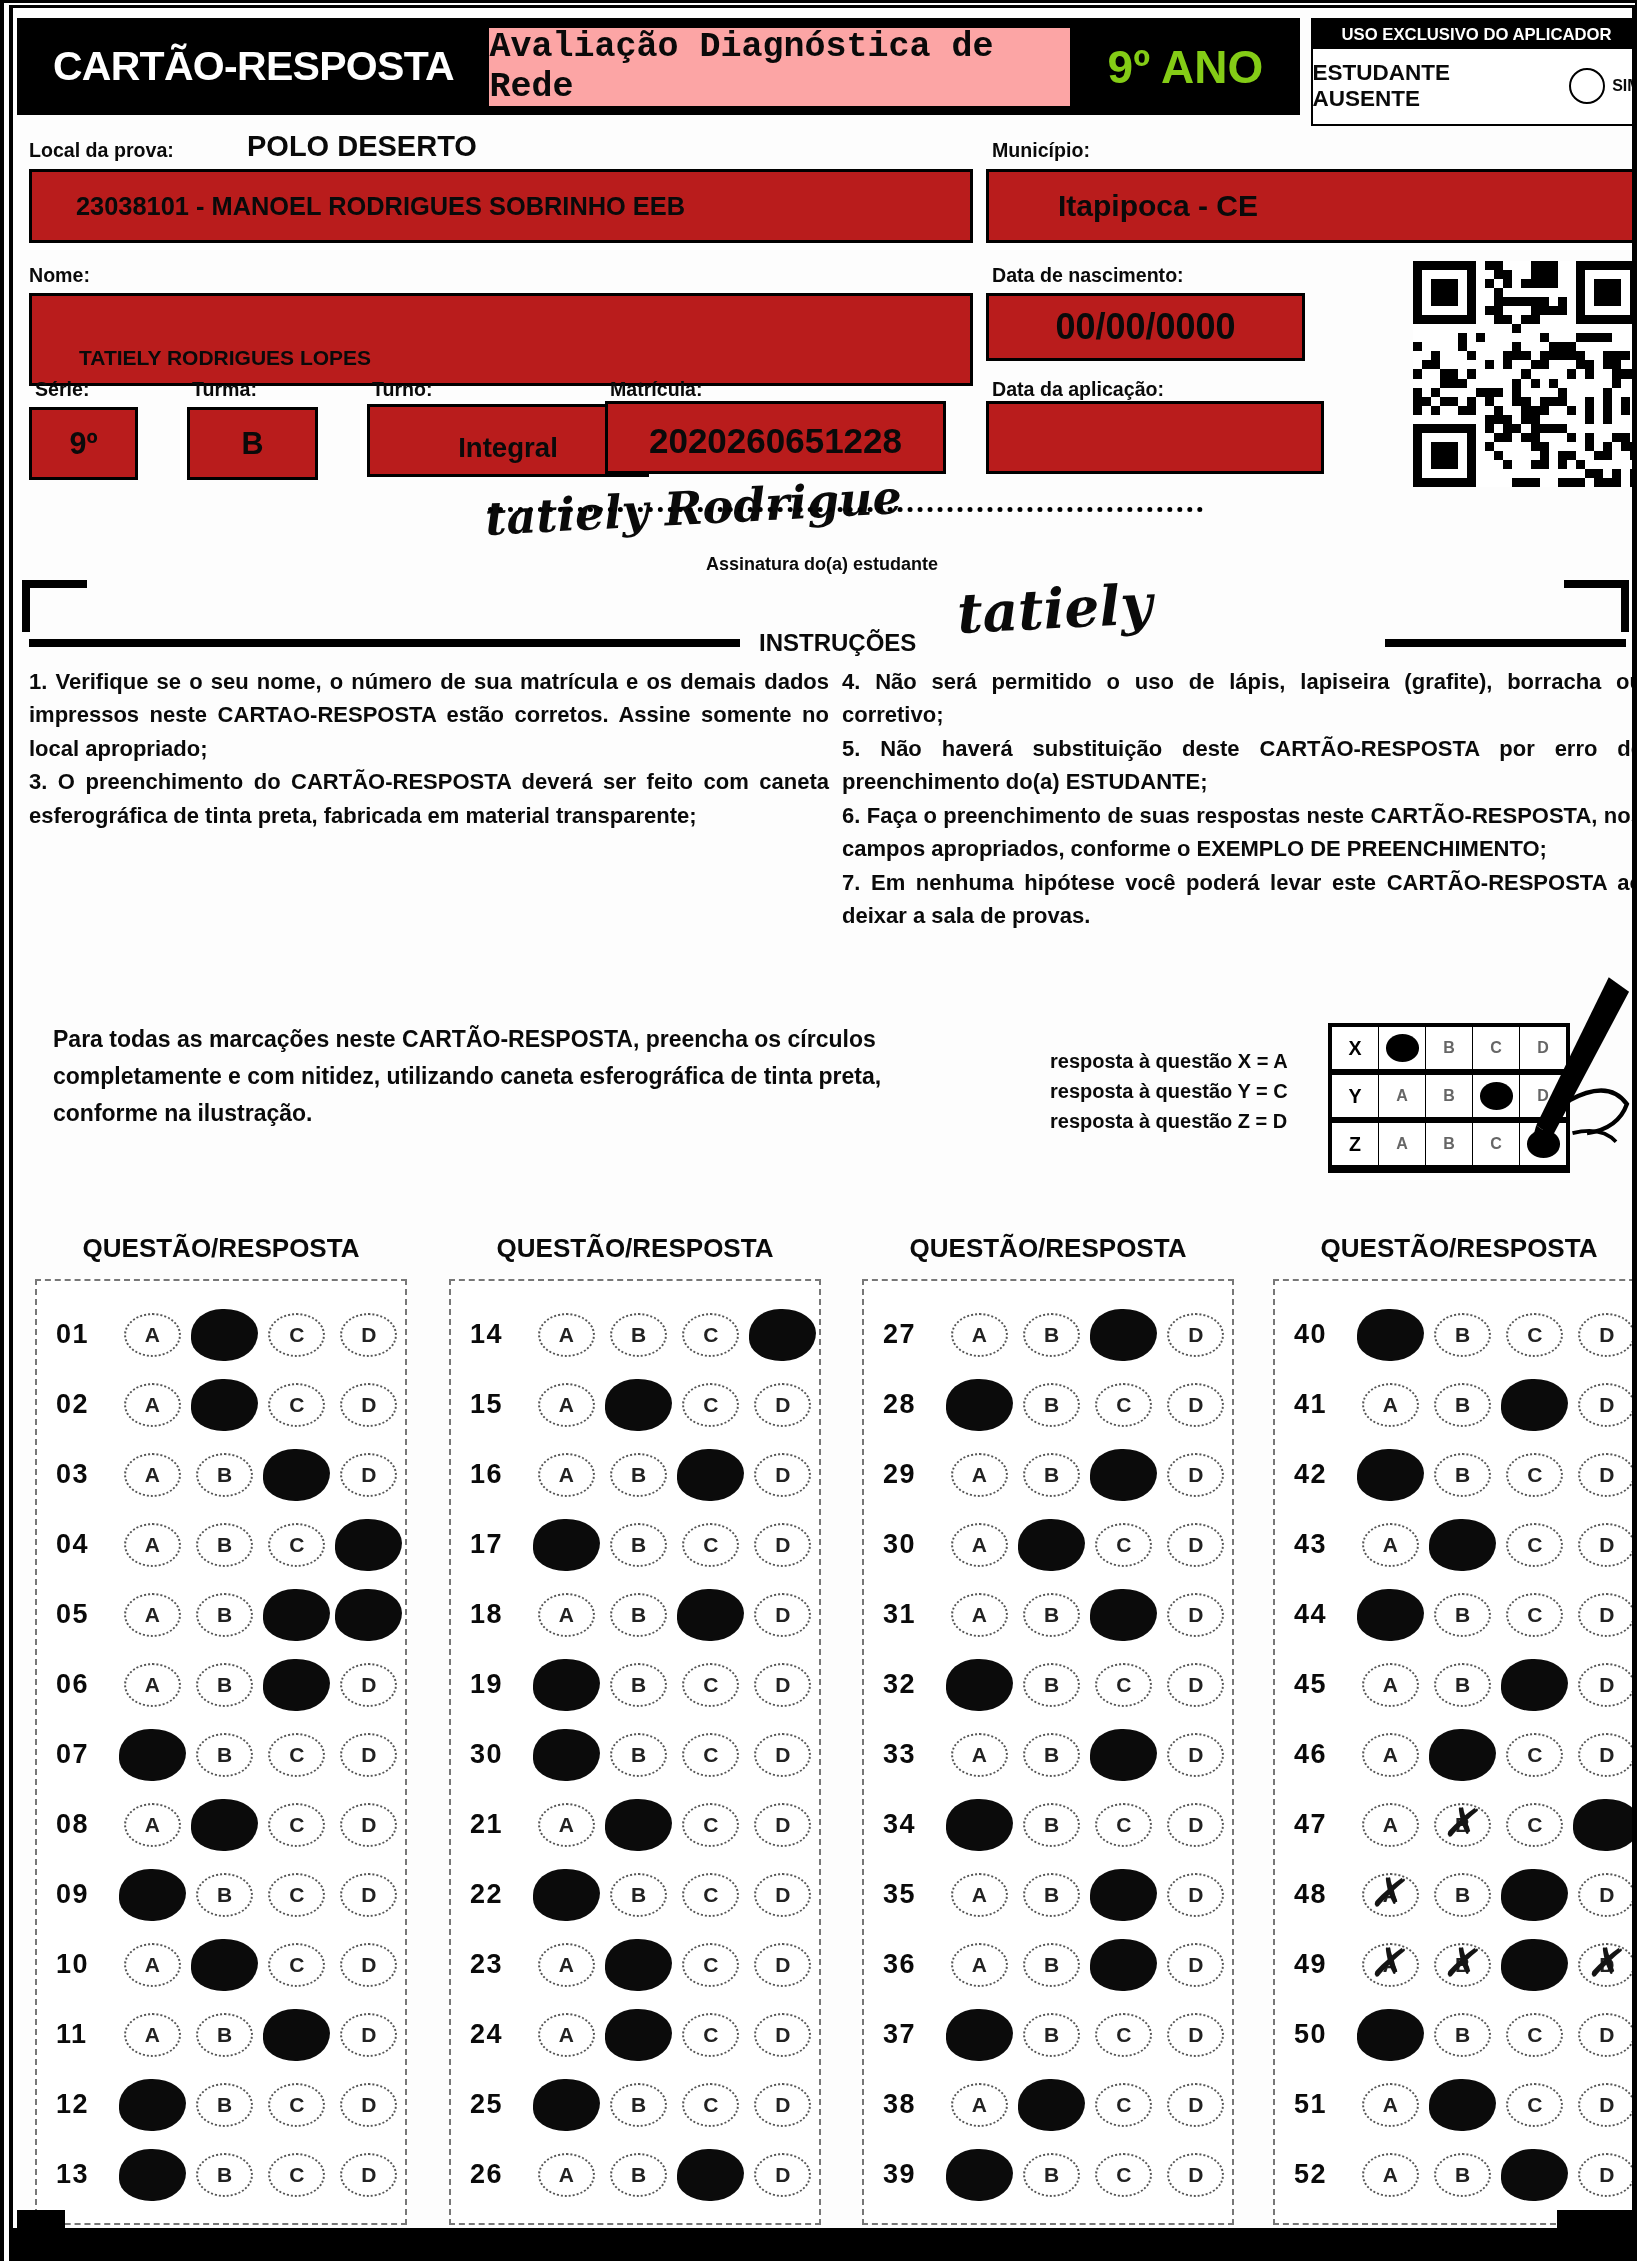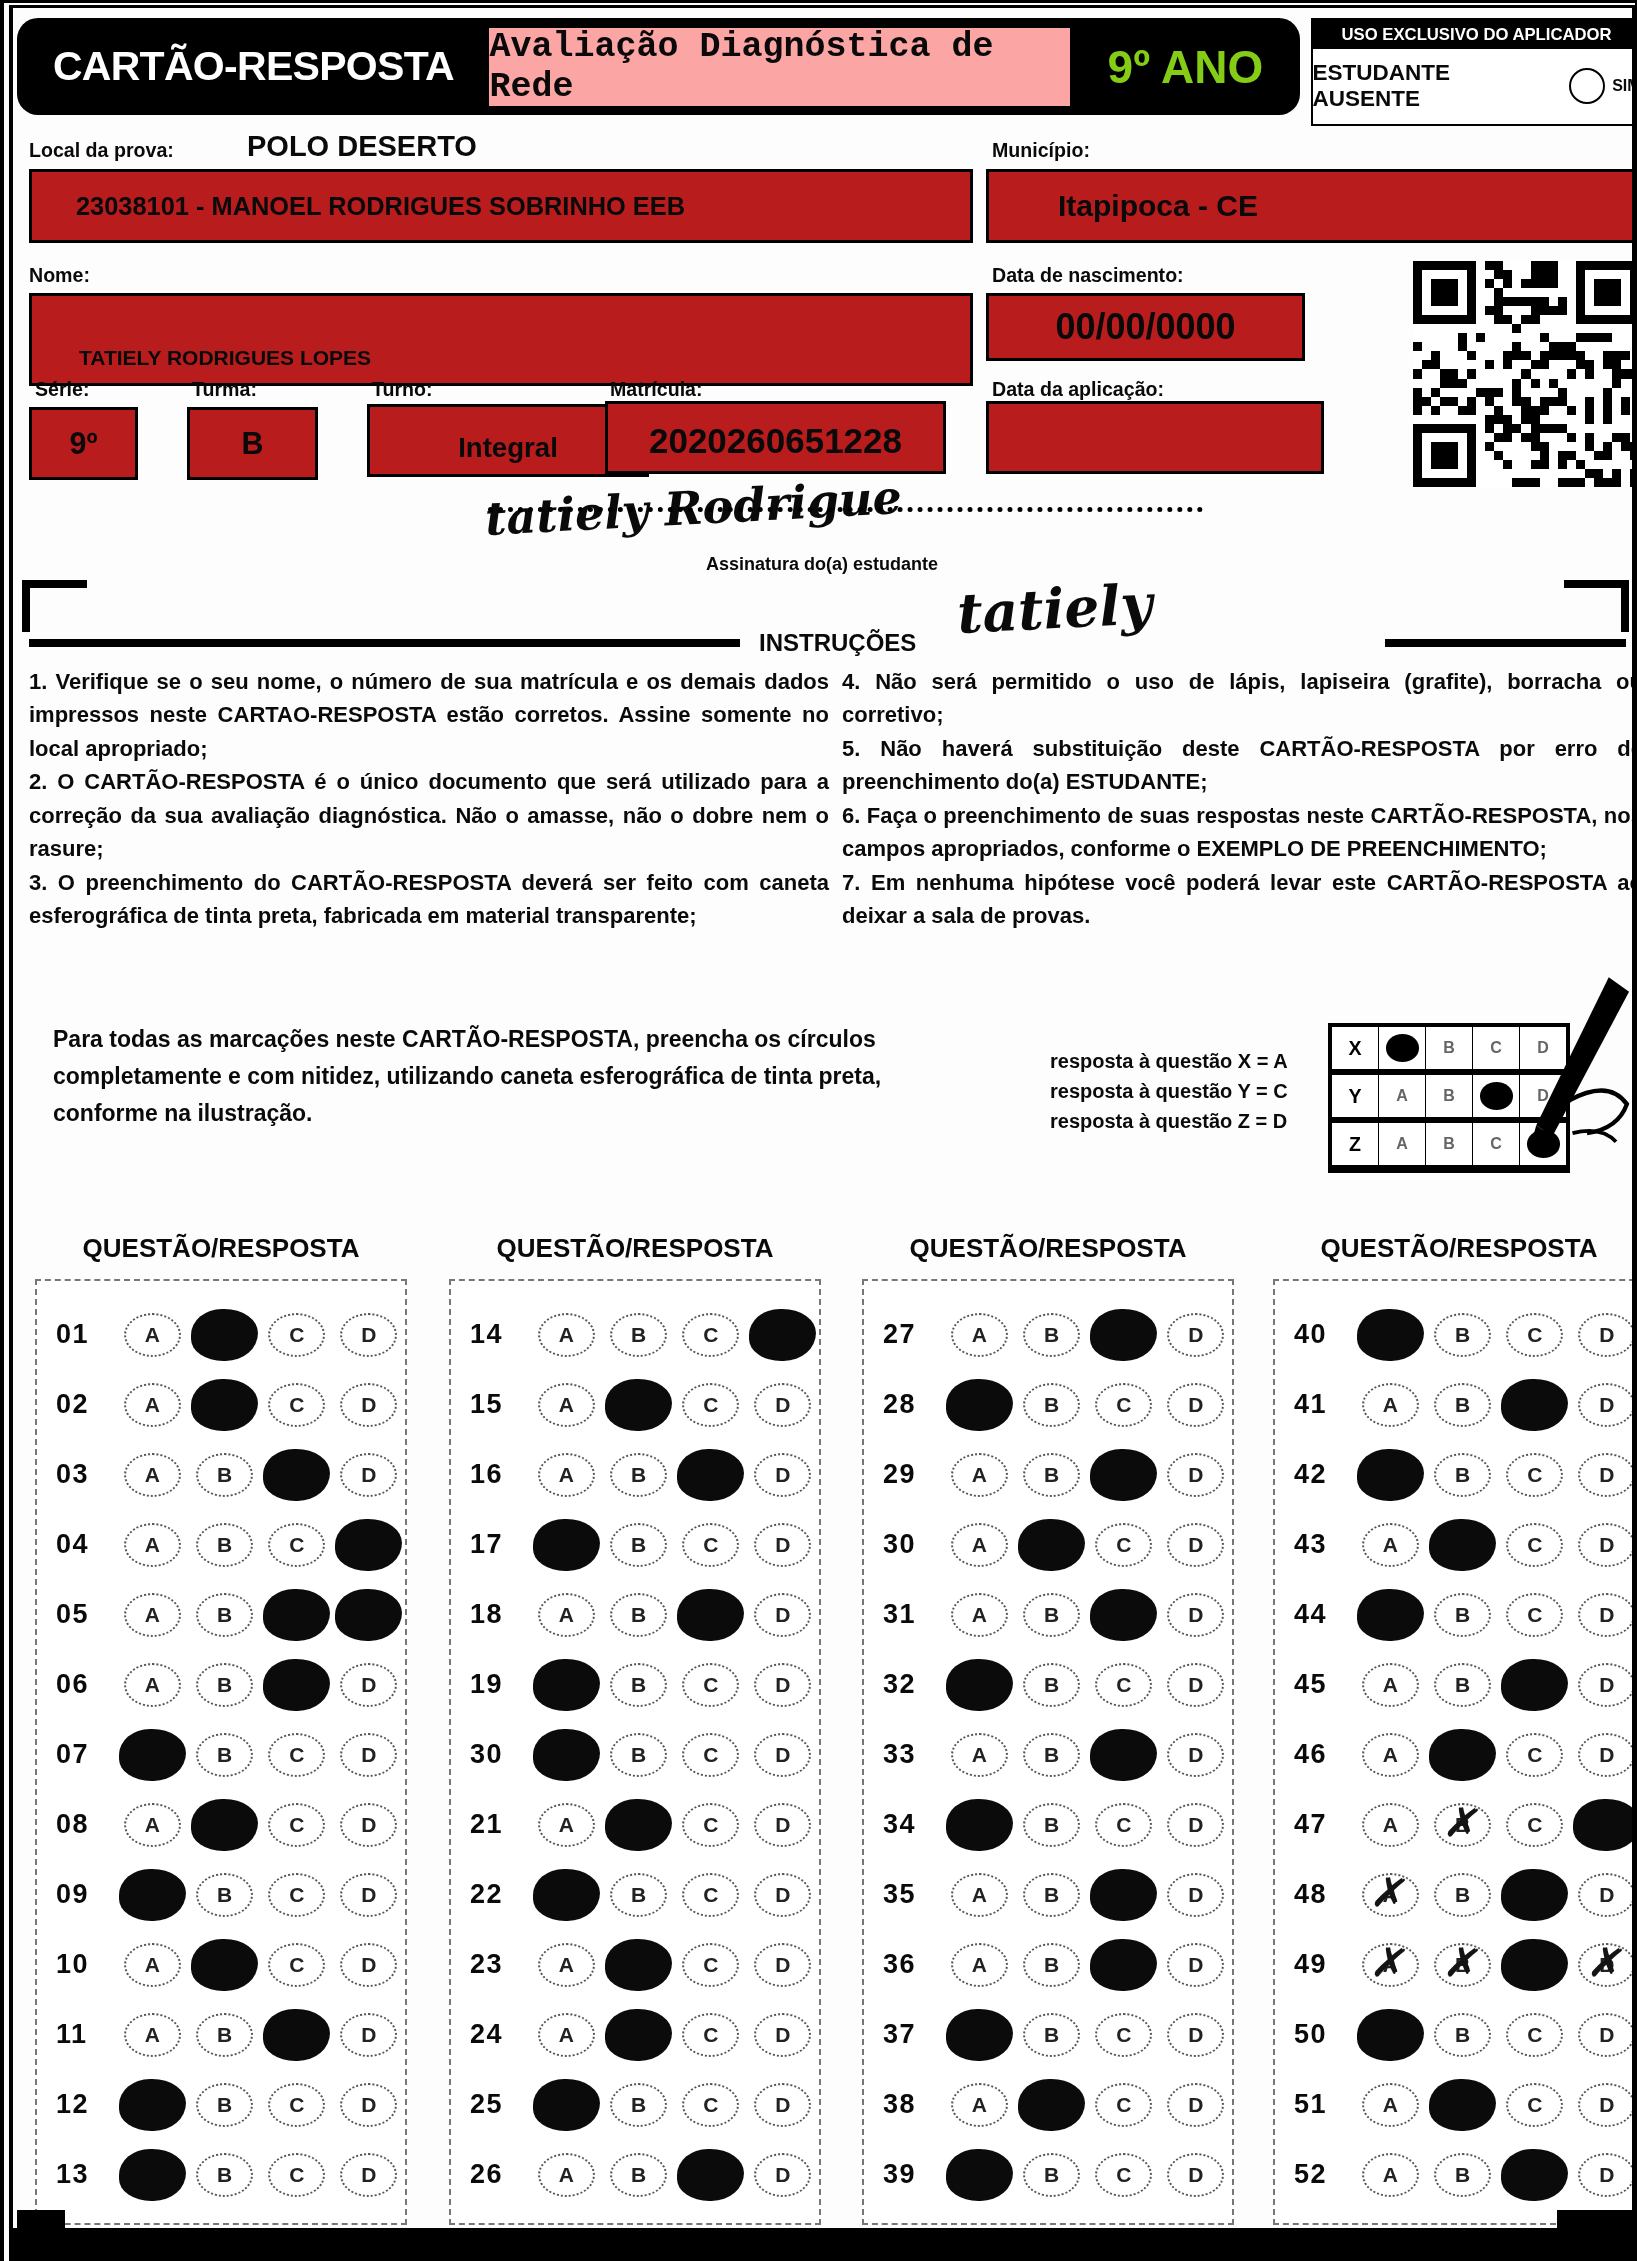--- a/index.html
+++ b/index.html
@@ -3,21 +3,21 @@
 <meta charset="utf-8">
 <style>
   html,body{margin:0;padding:0;background:#e8e8e8;}
   .page{width:1638px;height:2261px;position:relative;background:#fdfdfd;
     font-family:"Liberation Sans",sans-serif;font-weight:bold;color:#0a0a0a;
     border-left:13px double #000;border-top:8.7px double #000;border-right:6.5px solid #000;
     box-sizing:border-box;overflow:hidden;}
   .abs{position:absolute;}
   
   .hdr-row{position:absolute;top:10.2px;left:4.4px;display:flex;align-items:flex-start;}
-  .hdr-bar{width:1283px;height:97px;background:#000;display:flex;align-items:center;border-radius:21px;}
+  .hdr-bar{width:1283px;height:97px;background:#000;display:flex;align-items:center;}
   .hdr-card-title{width:472px;text-align:center;color:#fff;font-size:41px;letter-spacing:-0.7px;}
   .hdr-exam-box{background:#fca5a5;height:78px;width:581px;display:flex;align-items:center;justify-content:center;font-size:35px;font-family:Liberation Mono, monospace;}
   .hdr-grade{flex:1;text-align:center;color:#84cc16;font-size:46px;}
   .apl{width:328px;margin-left:10.2px;border:2.9px solid #000;background:#000;}
   .apl-head{background:#000;color:#fff;text-align:center;font-size:16.7px;padding:5.1px 0 3.6px;}
   .apl-body{background:#fff;display:flex;align-items:center;justify-content:center;gap:7.3px;padding:11.6px 0;font-size:22.5px;}
   .absent-circle{width:32px;height:32px;border:2.9px solid #000;border-radius:50%;flex:0 0 auto;}
   .apl-sim{font-size:16px;}
   
   .lbl{position:absolute;font-size:19.6px;}
@@ -421,21 +421,20 @@
 
   <div class="divider">
     <div class="dv-line" style="width:711px;"></div>
     <div class="dv-label">INSTRUÇÕES</div>
     <div style="width:450px;"></div>
     <div class="dv-line" style="flex:1;"></div>
   </div>
 
   <div id="instr-left" class="instr" style="top:657px;left:16px;width:800px;">
       <div>1. Verifique se o seu nome, o número de sua matrícula e os demais dados impressos neste CARTAO-RESPOSTA estão corretos. Assine somente no local apropriado;</div>
-      <div>2. O CARTÃO-RESPOSTA é o único documento que será utilizado para a correção da sua avaliação diagnóstica. Não o amasse, não o dobre nem o rasure;</div>
       <div>3. O preenchimento do CARTÃO-RESPOSTA deverá ser feito com caneta esferográfica de tinta preta, fabricada em material transparente;</div>
     </div>
   <div id="instr-right" class="instr" style="top:657px;left:829px;width:801px;">
       <div>4. Não será permitido o uso de lápis, lapiseira (grafite), borracha ou corretivo;</div>
       <div>5. Não haverá substituição deste CARTÃO-RESPOSTA por erro de preenchimento do(a) ESTUDANTE;</div>
       <div>6. Faça o preenchimento de suas respostas neste CARTÃO-RESPOSTA, nos campos apropriados, conforme o EXEMPLO DE PREENCHIMENTO;</div>
       <div>7. Em nenhuma hipótese você poderá levar este CARTÃO-RESPOSTA ao deixar a sala de provas.</div>
     </div>
 
   <div class="note">Para todas as marcações neste CARTÃO-RESPOSTA, preencha os círculos completamente e com nitidez, utilizando caneta esferográfica de tinta preta, conforme na ilustração.</div>

